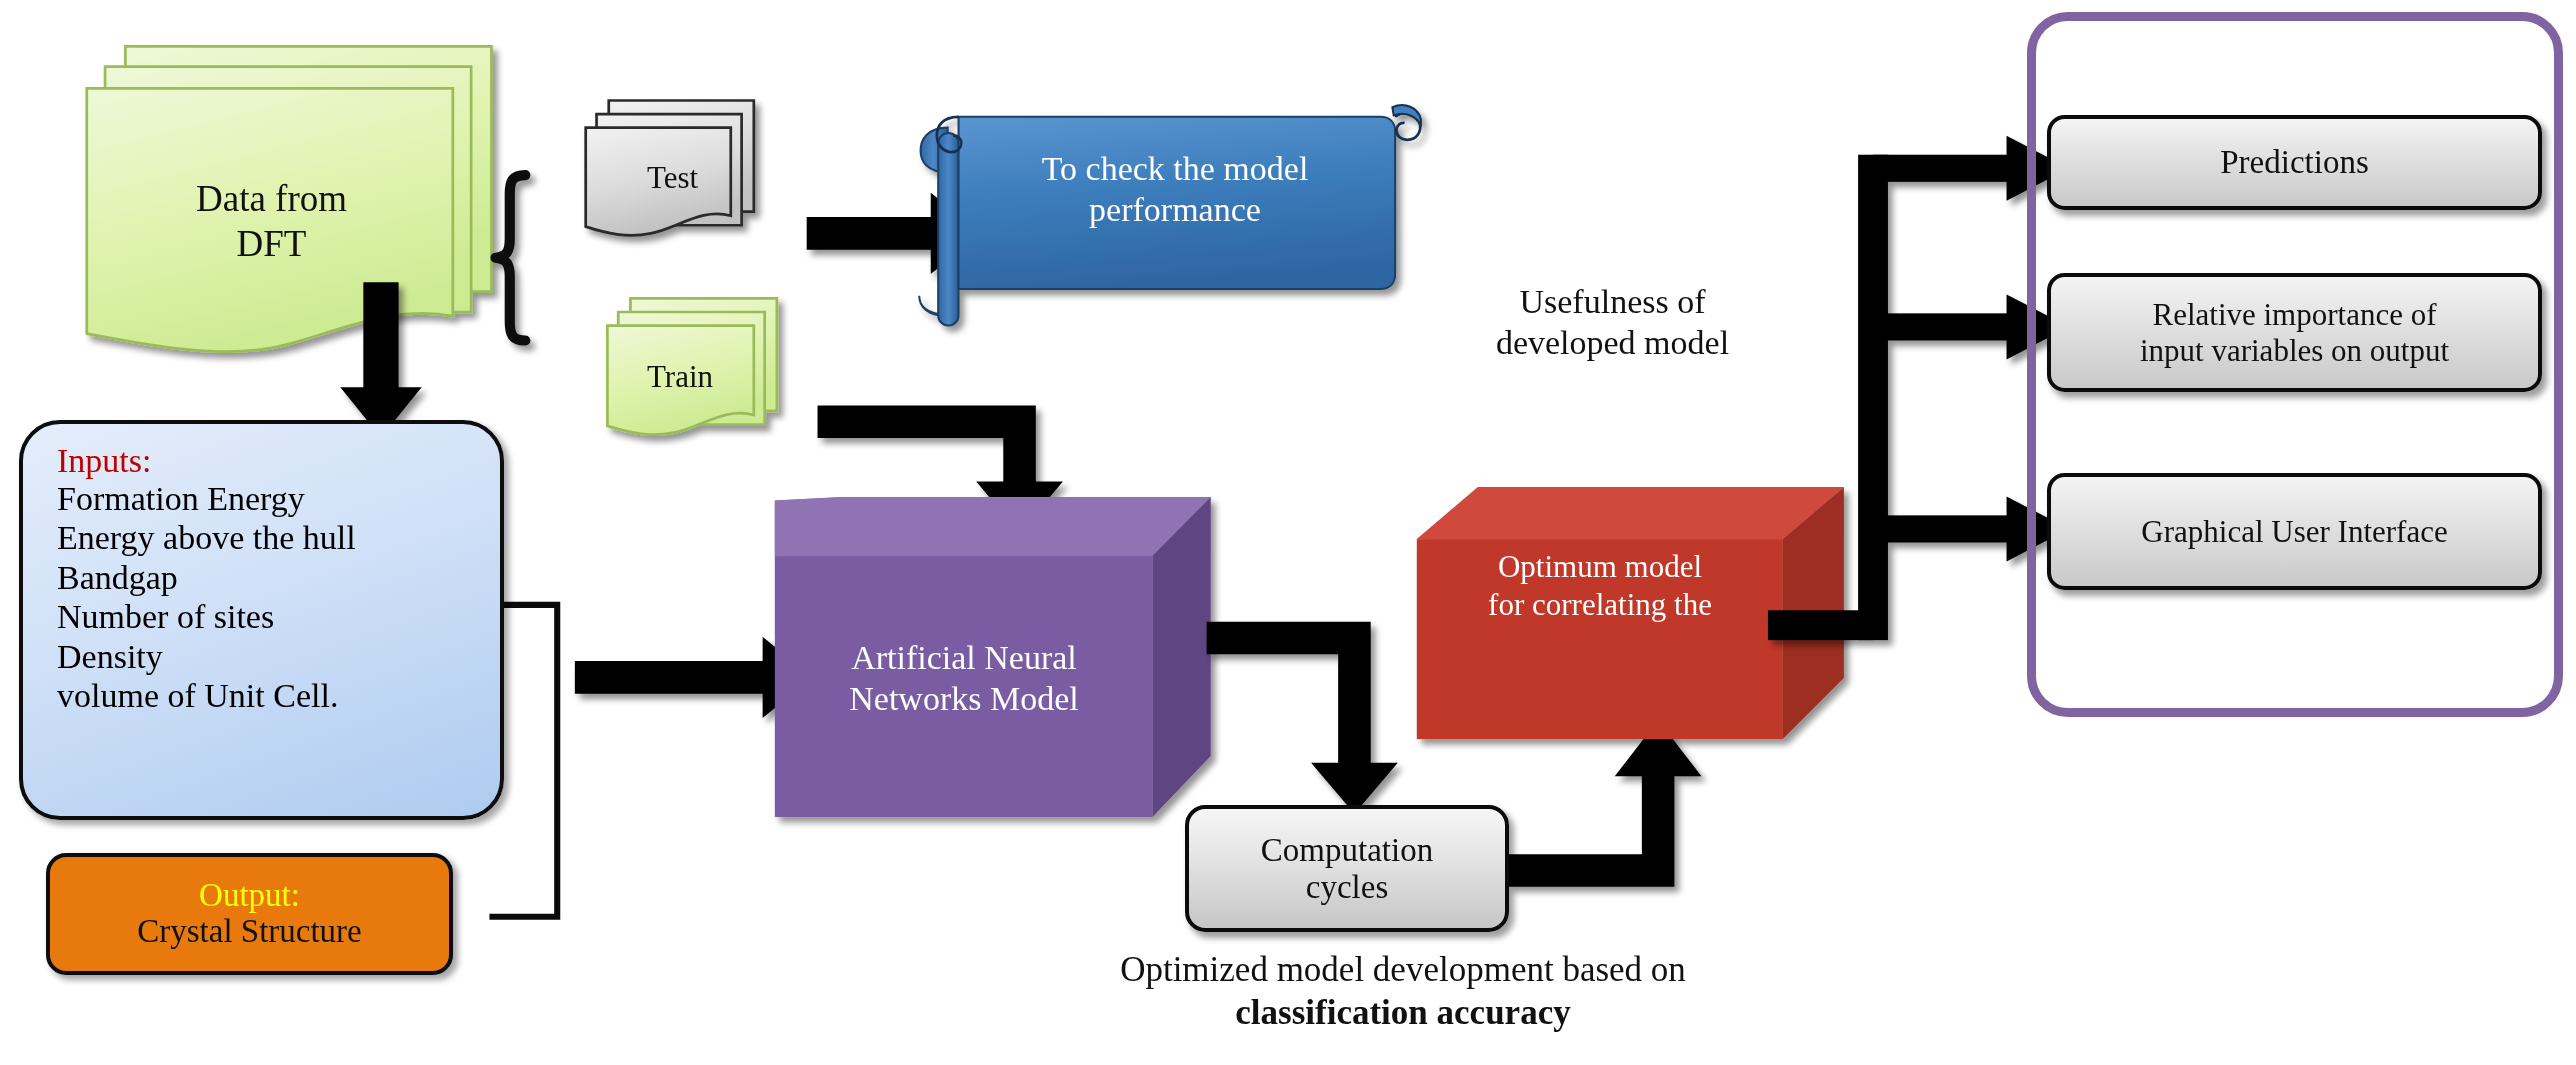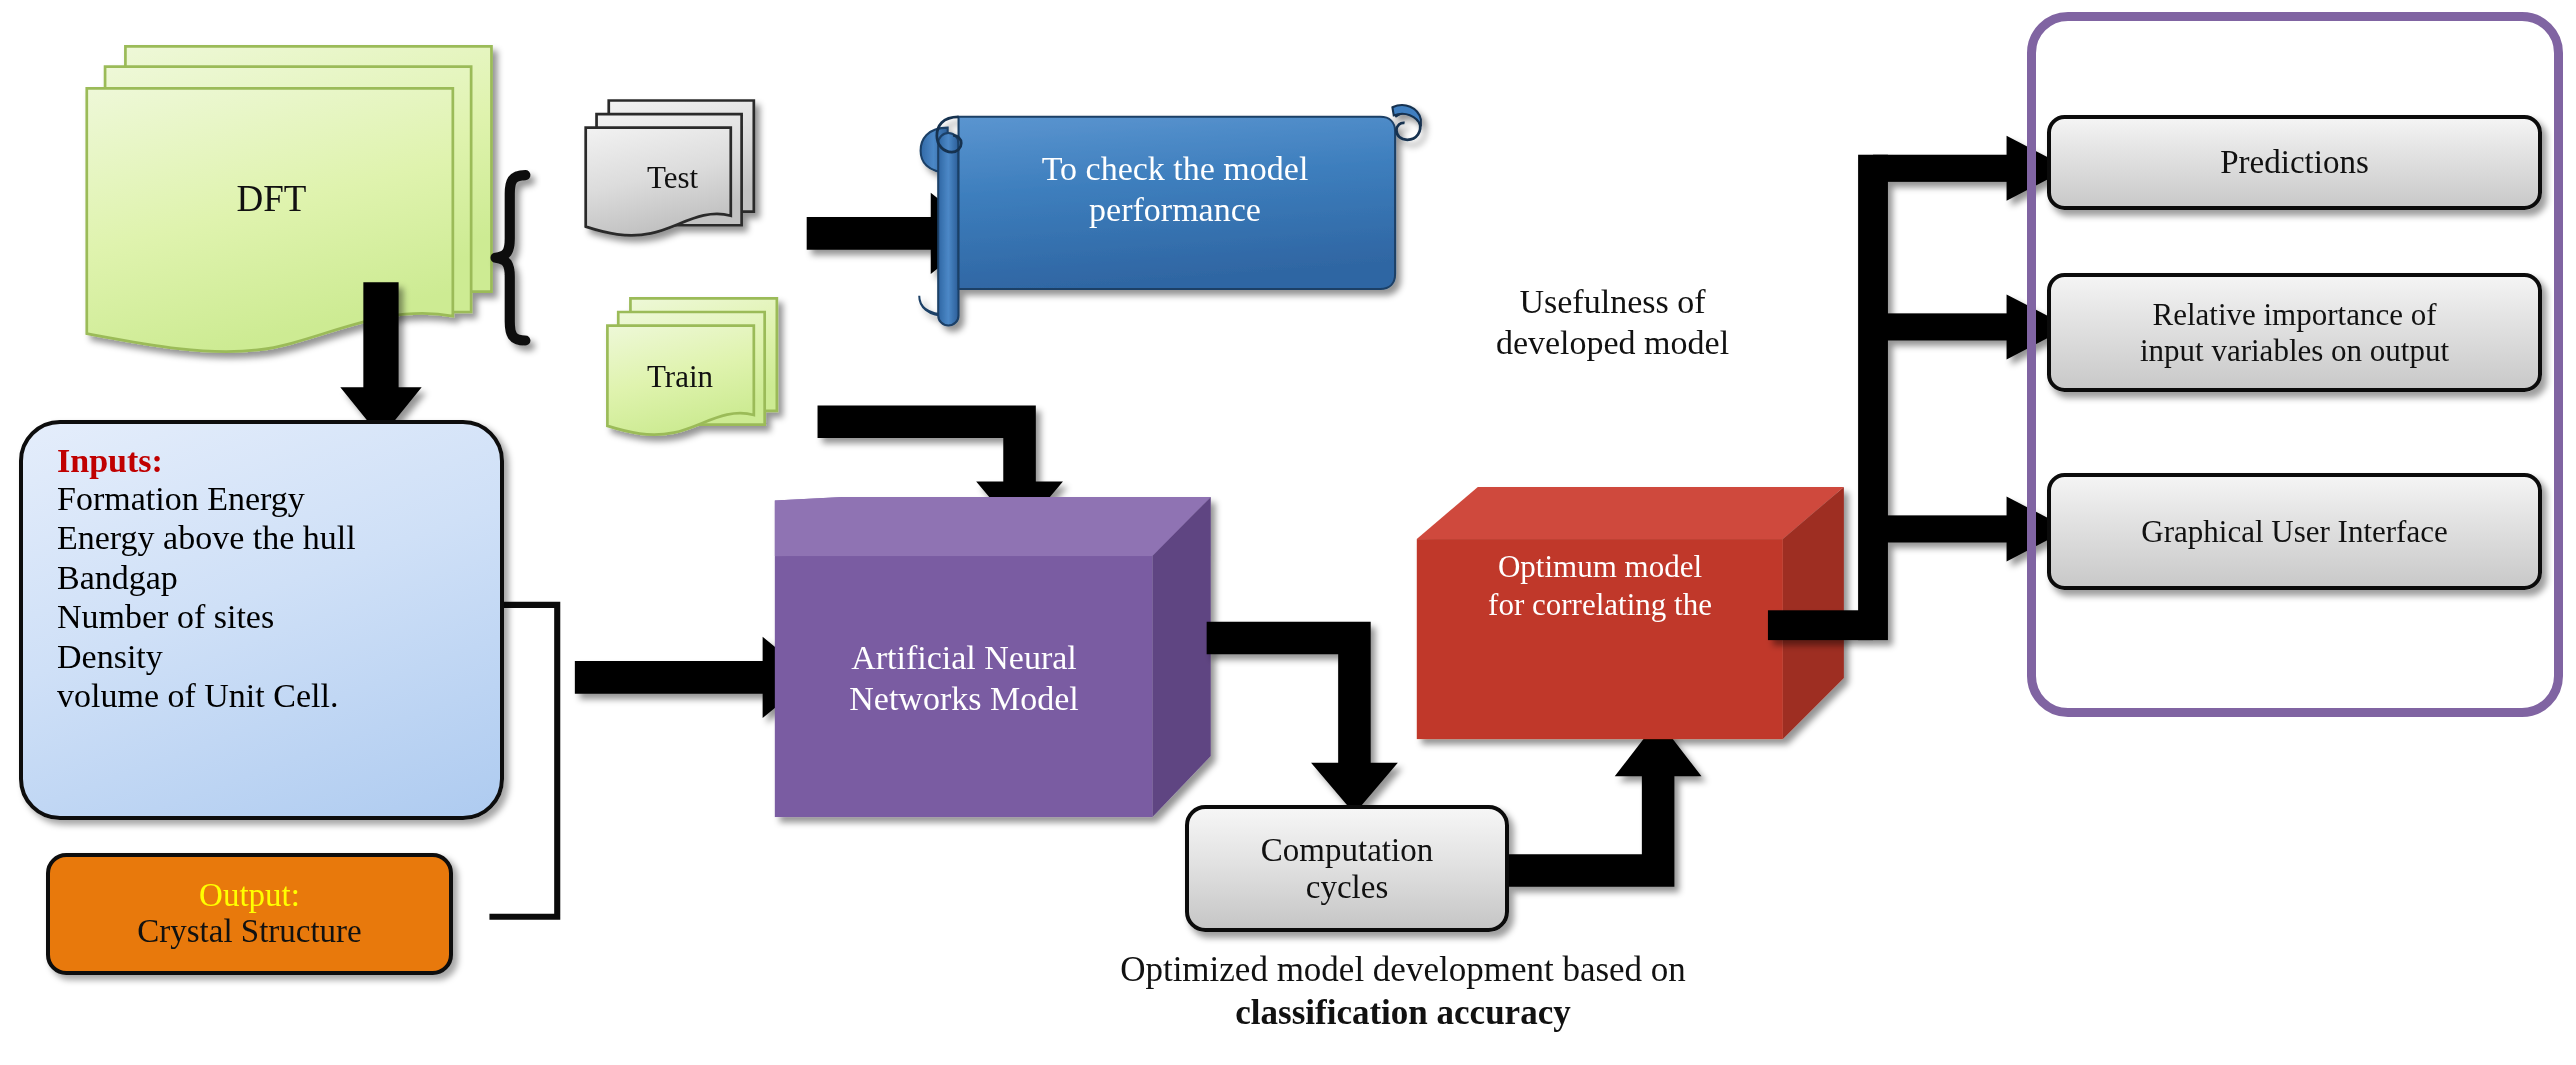--- a/index.html
+++ b/index.html
@@ -224,40 +224,41 @@
       <rect x="2763" y="462" width="220" height="40" fill="#000"></rect>
       <polygon points="2960,434 3052,482 2960,530" fill="#000"></polygon>
 
       <rect x="2763" y="760" width="220" height="40" fill="#000"></rect>
       <polygon points="2960,732 3052,780 2960,828" fill="#000"></polygon>
     </g>
 
   </svg>
 
   <div class="plain-text" style="left:102px; top:176px; width:339px; font-size:37px;">
+    <div>Data from</div>
     <div>DFT</div>
   </div>
 
   <div class="plain-text" style="left:586px; top:159px; width:173px; font-size:31px;">Test</div>
 
   <div class="plain-text" style="left:607px; top:358px; width:146px; font-size:31px;">Train</div>
 
   <div class="plain-text" style="left:965px; top:148px; width:420px; font-size:34px; color:#ffffff;">
     <div>To check the model</div>
     <div>performance</div>
   </div>
 
   <div class="plain-text" style="left:1450px; top:281px; width:325px; font-size:34px;">
     <div>Usefulness of</div>
     <div>developed model</div>
   </div>
 
   <div class="rbox inputs-box" style="left:19px; top:420px; width:485px; height:400px; padding:17.6px 0 0 34px;">
     <div style="width:100%;">
-      <div class="inputs-title" style="font-size:34px; font-weight:bold; line-height:1.1;">Inputs:</div>
+      <div class="inputs-title" style="font-size:34px; font-weight:normal; line-height:1.1;">Inputs:</div>
       <div style="font-size:34px; line-height:1.16;">
         <div>Formation Energy</div>
         <div>Energy above the hull</div>
         <div>Bandgap</div>
         <div>Number of sites</div>
         <div>Density</div>
         <div>volume of Unit Cell.</div>
       </div>
     </div>
   </div>

